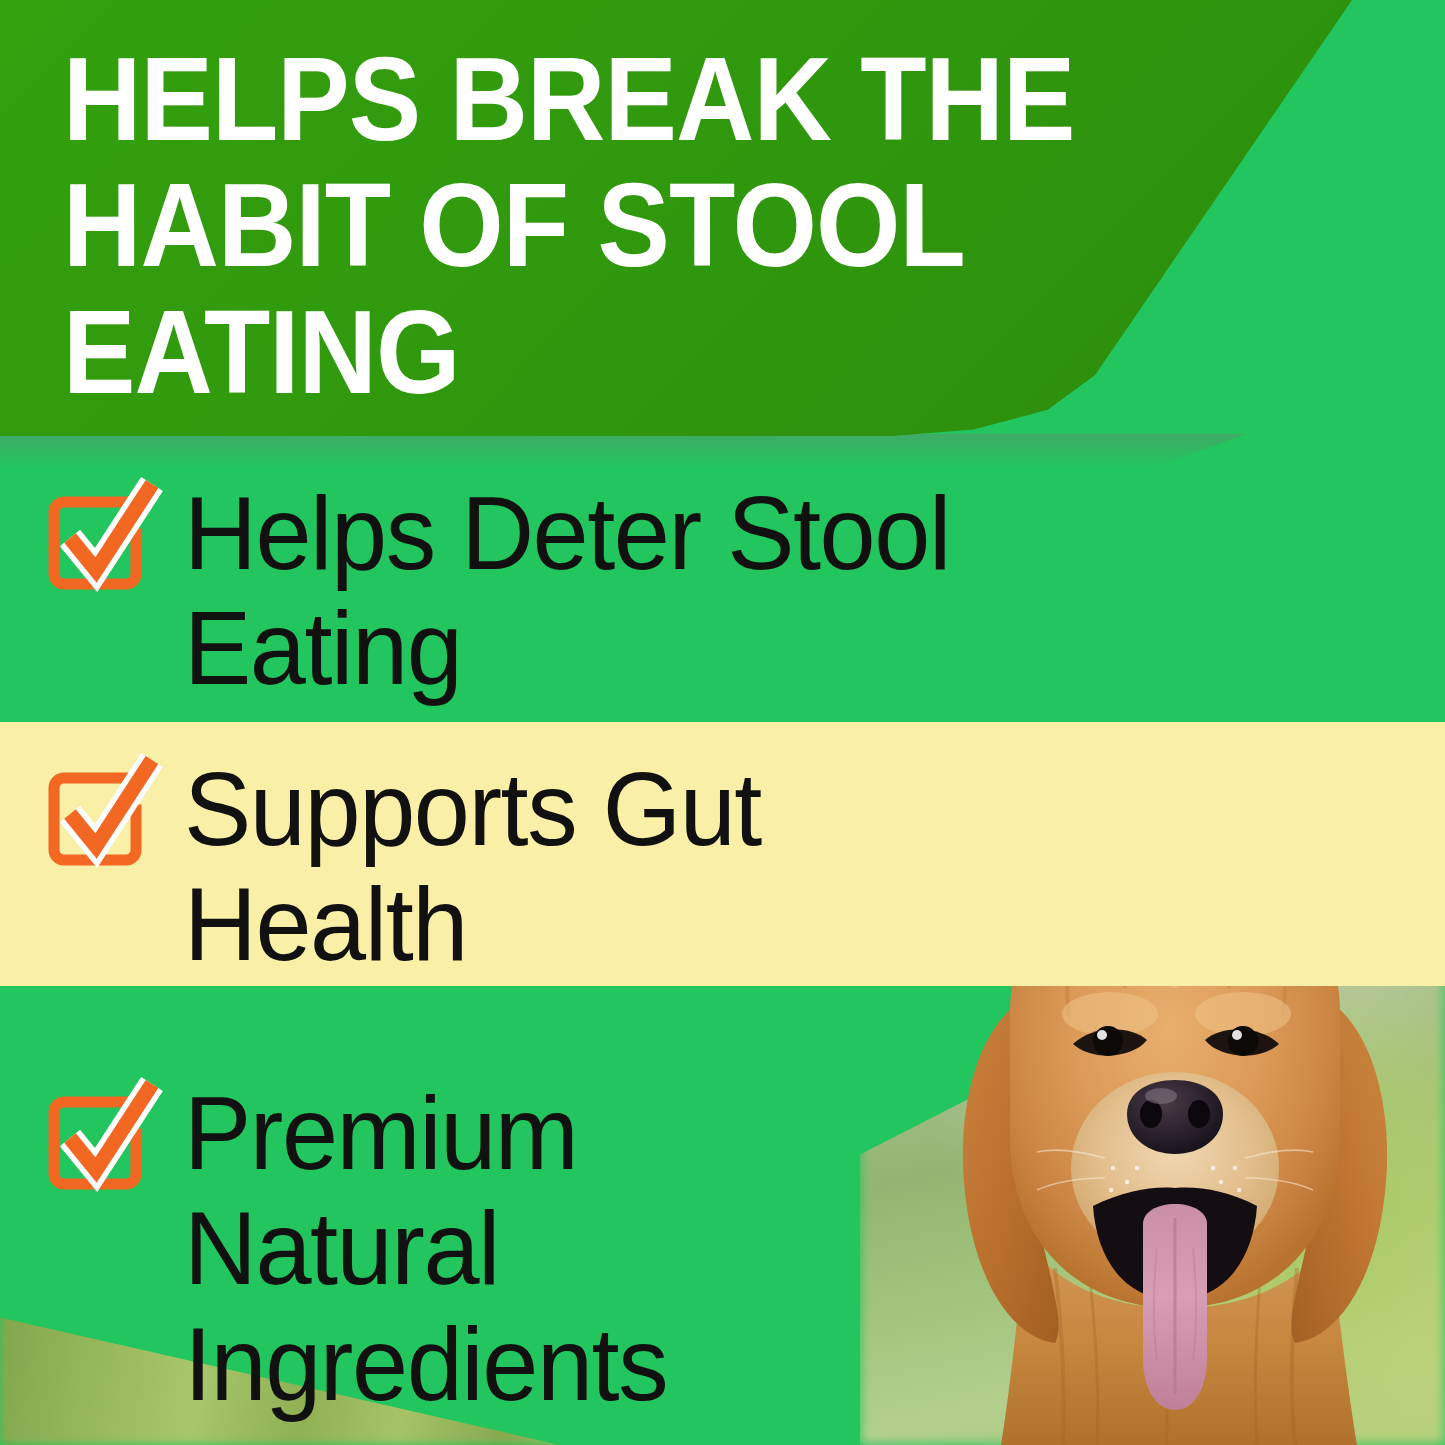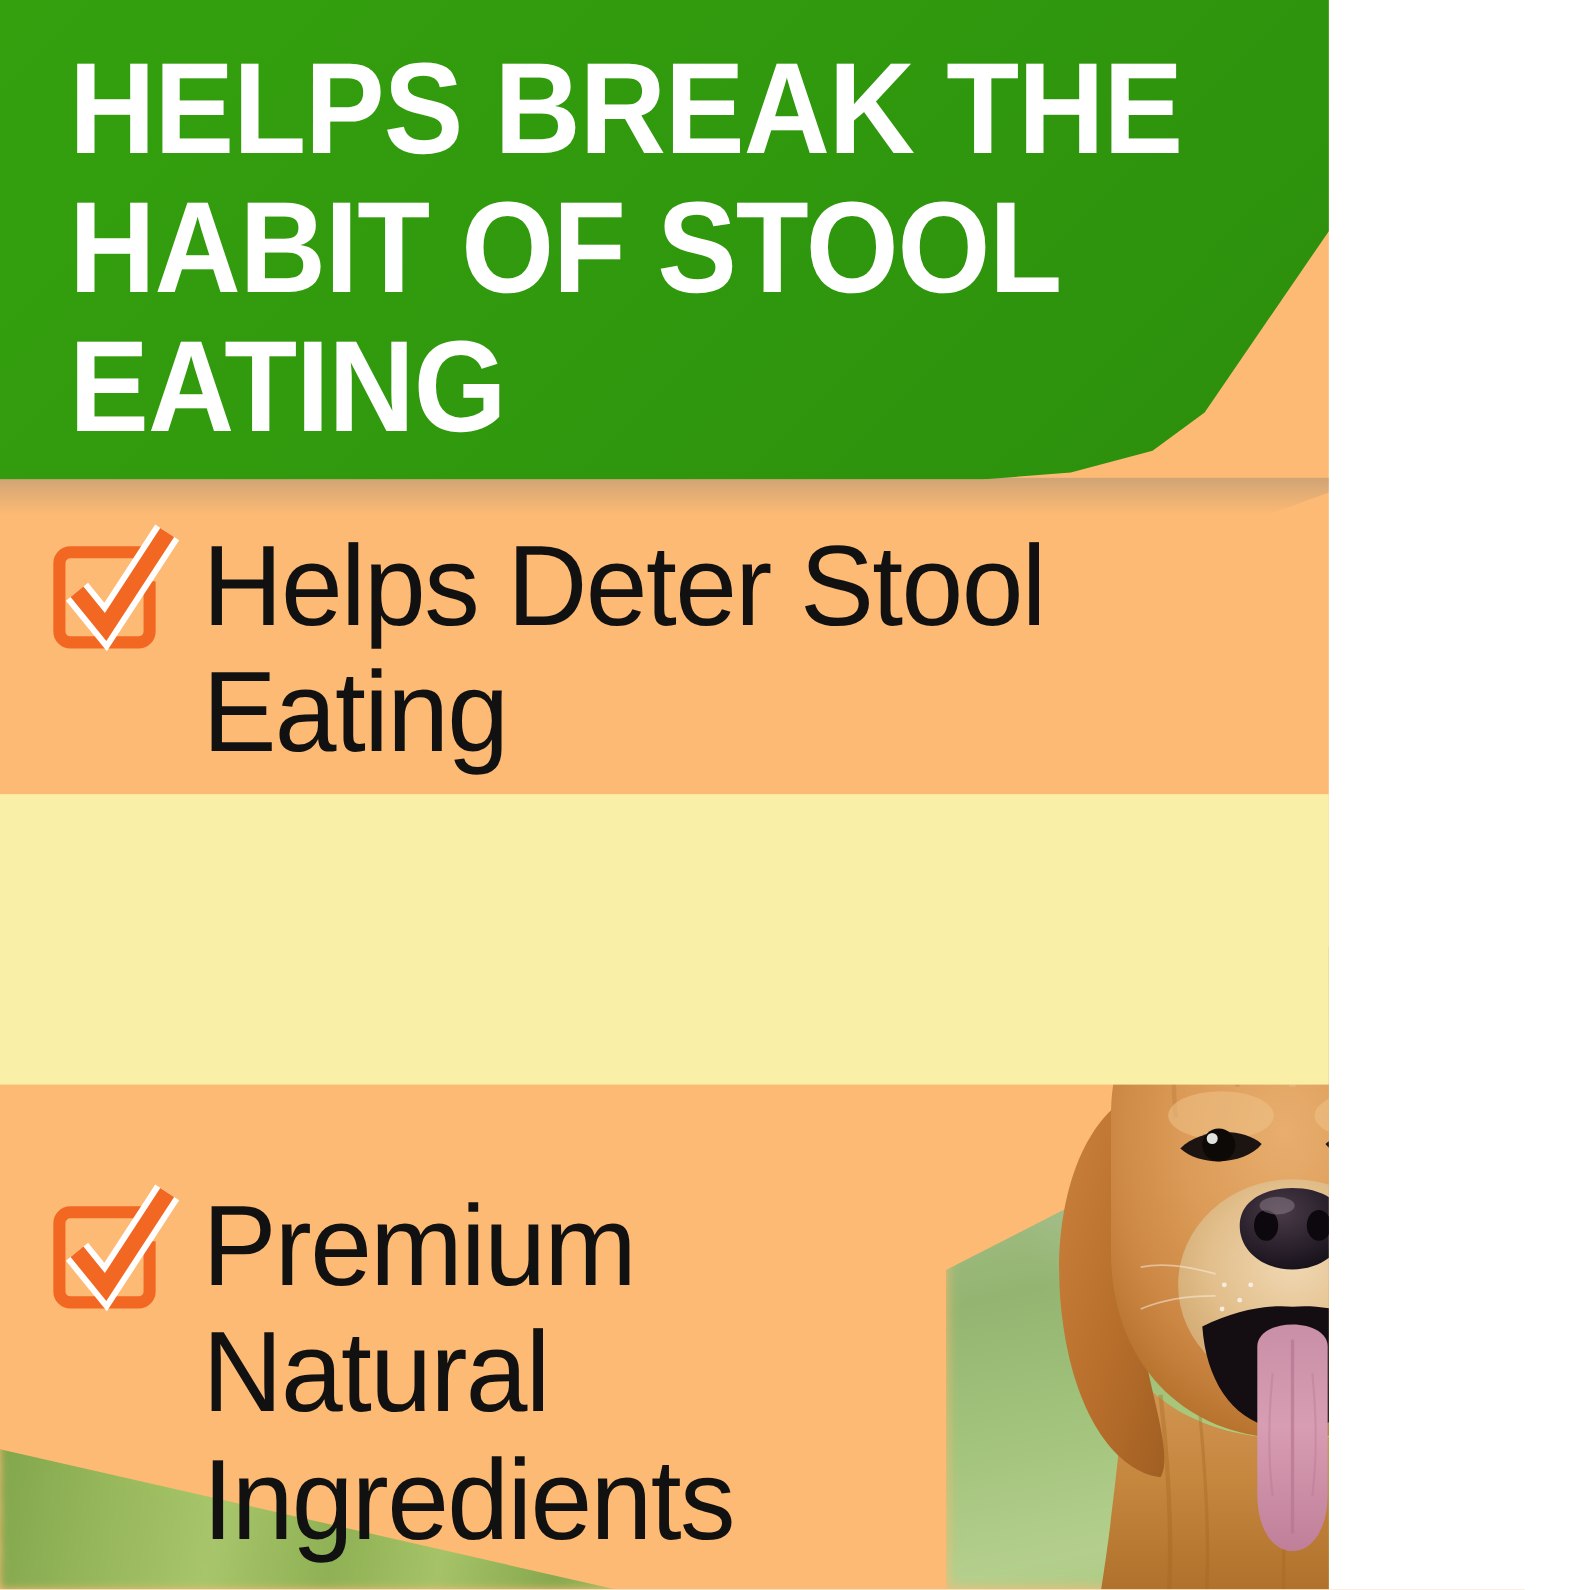--- a/index.html
+++ b/index.html
@@ -6,24 +6,24 @@
     margin: 0;
     padding: 0;
     background: #ffffff;
   }
   body {
     font-family: "Liberation Sans", "DejaVu Sans", sans-serif;
   }
 
   #canvas {
     position: relative;
-    width: 1208px;
+    width: 1445px;
     height: 1445px;
     overflow: hidden;
-    background: #fdba74;
+    background: #22c55e;
   }
 
   
   .photo-right {
     position: absolute;
     left: 860px;
     top: 840px;
     width: 585px;
     height: 605px;
     background:
@@ -308,20 +308,31 @@
         <svg viewBox="0 0 112 112" xmlns="http://www.w3.org/2000/svg">
           <path d="M84,20 L20,20 A10,10 0 0 0 10,30 L10,92 A10,10 0 0 0 20,102 L82,102 A10,10 0 0 0 92,92 L92,52" fill="none" stroke="#f26722" stroke-width="11" stroke-linecap="square"></path>
           <path d="M26,56 L52,88 L108,2" fill="none" stroke="#ffffff" stroke-width="26" stroke-linecap="butt" stroke-linejoin="miter"></path>
           <path d="M26,56 L52,88 L108,2" fill="none" stroke="#f26722" stroke-width="15" stroke-linecap="butt" stroke-linejoin="miter"></path>
         </svg>
       </span>
       <span class="bullet-text">Helps Deter Stool
 Eating</span>
     </div>
 
+    <div class="bullet-row r1">
+      <span class="check-icon">
+        <svg viewBox="0 0 112 112" xmlns="http://www.w3.org/2000/svg">
+          <path d="M84,20 L20,20 A10,10 0 0 0 10,30 L10,92 A10,10 0 0 0 20,102 L82,102 A10,10 0 0 0 92,92 L92,52" fill="none" stroke="#f26722" stroke-width="11" stroke-linecap="square"></path>
+          <path d="M26,56 L52,88 L108,2" fill="none" stroke="#ffffff" stroke-width="26" stroke-linecap="butt" stroke-linejoin="miter"></path>
+          <path d="M26,56 L52,88 L108,2" fill="none" stroke="#f26722" stroke-width="15" stroke-linecap="butt" stroke-linejoin="miter"></path>
+        </svg>
+      </span>
+      <span class="bullet-text">Supports Gut
+Health</span>
+    </div>
 
     <div class="bullet-row r2">
       <span class="check-icon">
         <svg viewBox="0 0 112 112" xmlns="http://www.w3.org/2000/svg">
           <path d="M84,20 L20,20 A10,10 0 0 0 10,30 L10,92 A10,10 0 0 0 20,102 L82,102 A10,10 0 0 0 92,92 L92,52" fill="none" stroke="#f26722" stroke-width="11" stroke-linecap="square"></path>
           <path d="M26,56 L52,88 L108,2" fill="none" stroke="#ffffff" stroke-width="26" stroke-linecap="butt" stroke-linejoin="miter"></path>
           <path d="M26,56 L52,88 L108,2" fill="none" stroke="#f26722" stroke-width="15" stroke-linecap="butt" stroke-linejoin="miter"></path>
         </svg>
       </span>
       <span class="bullet-text">Premium

